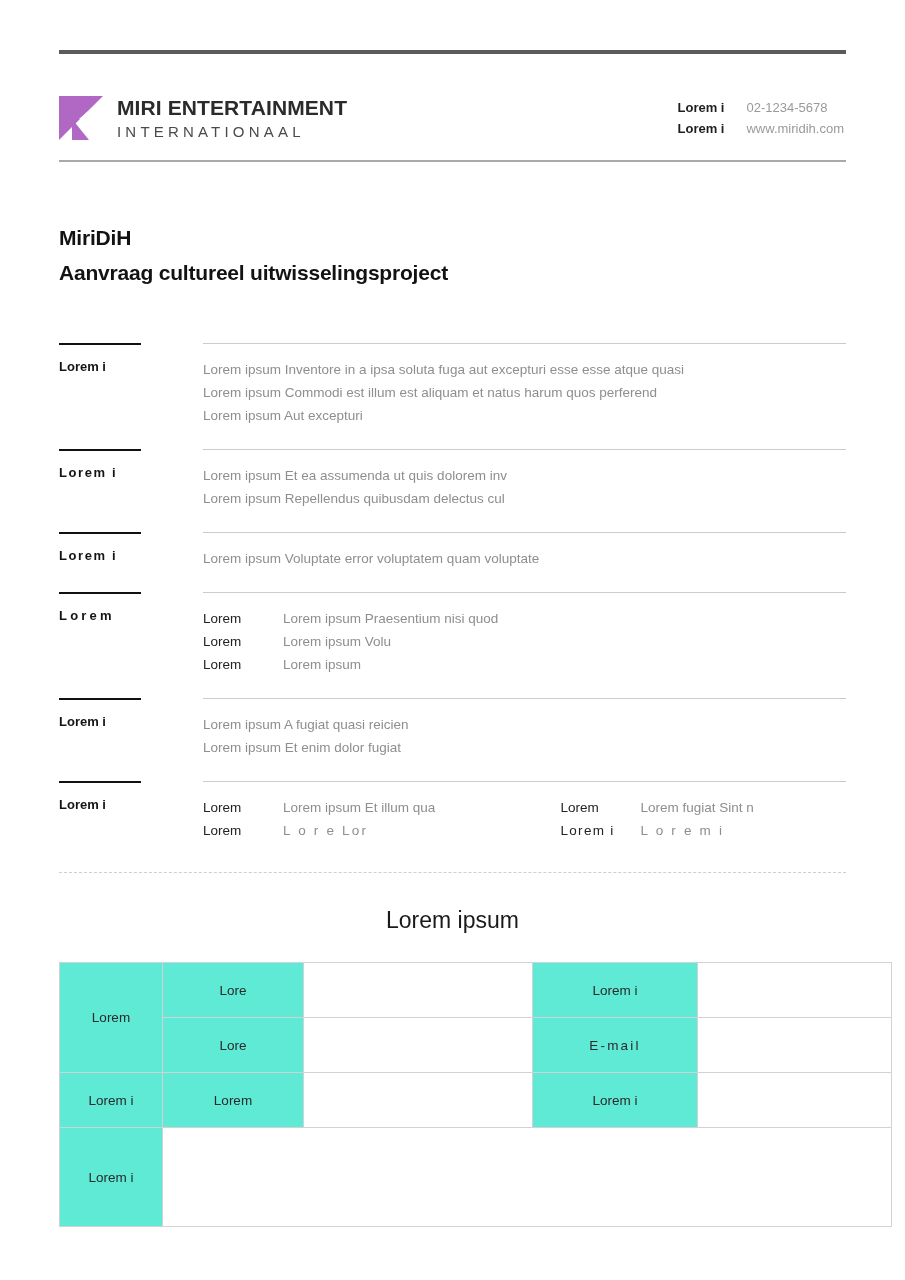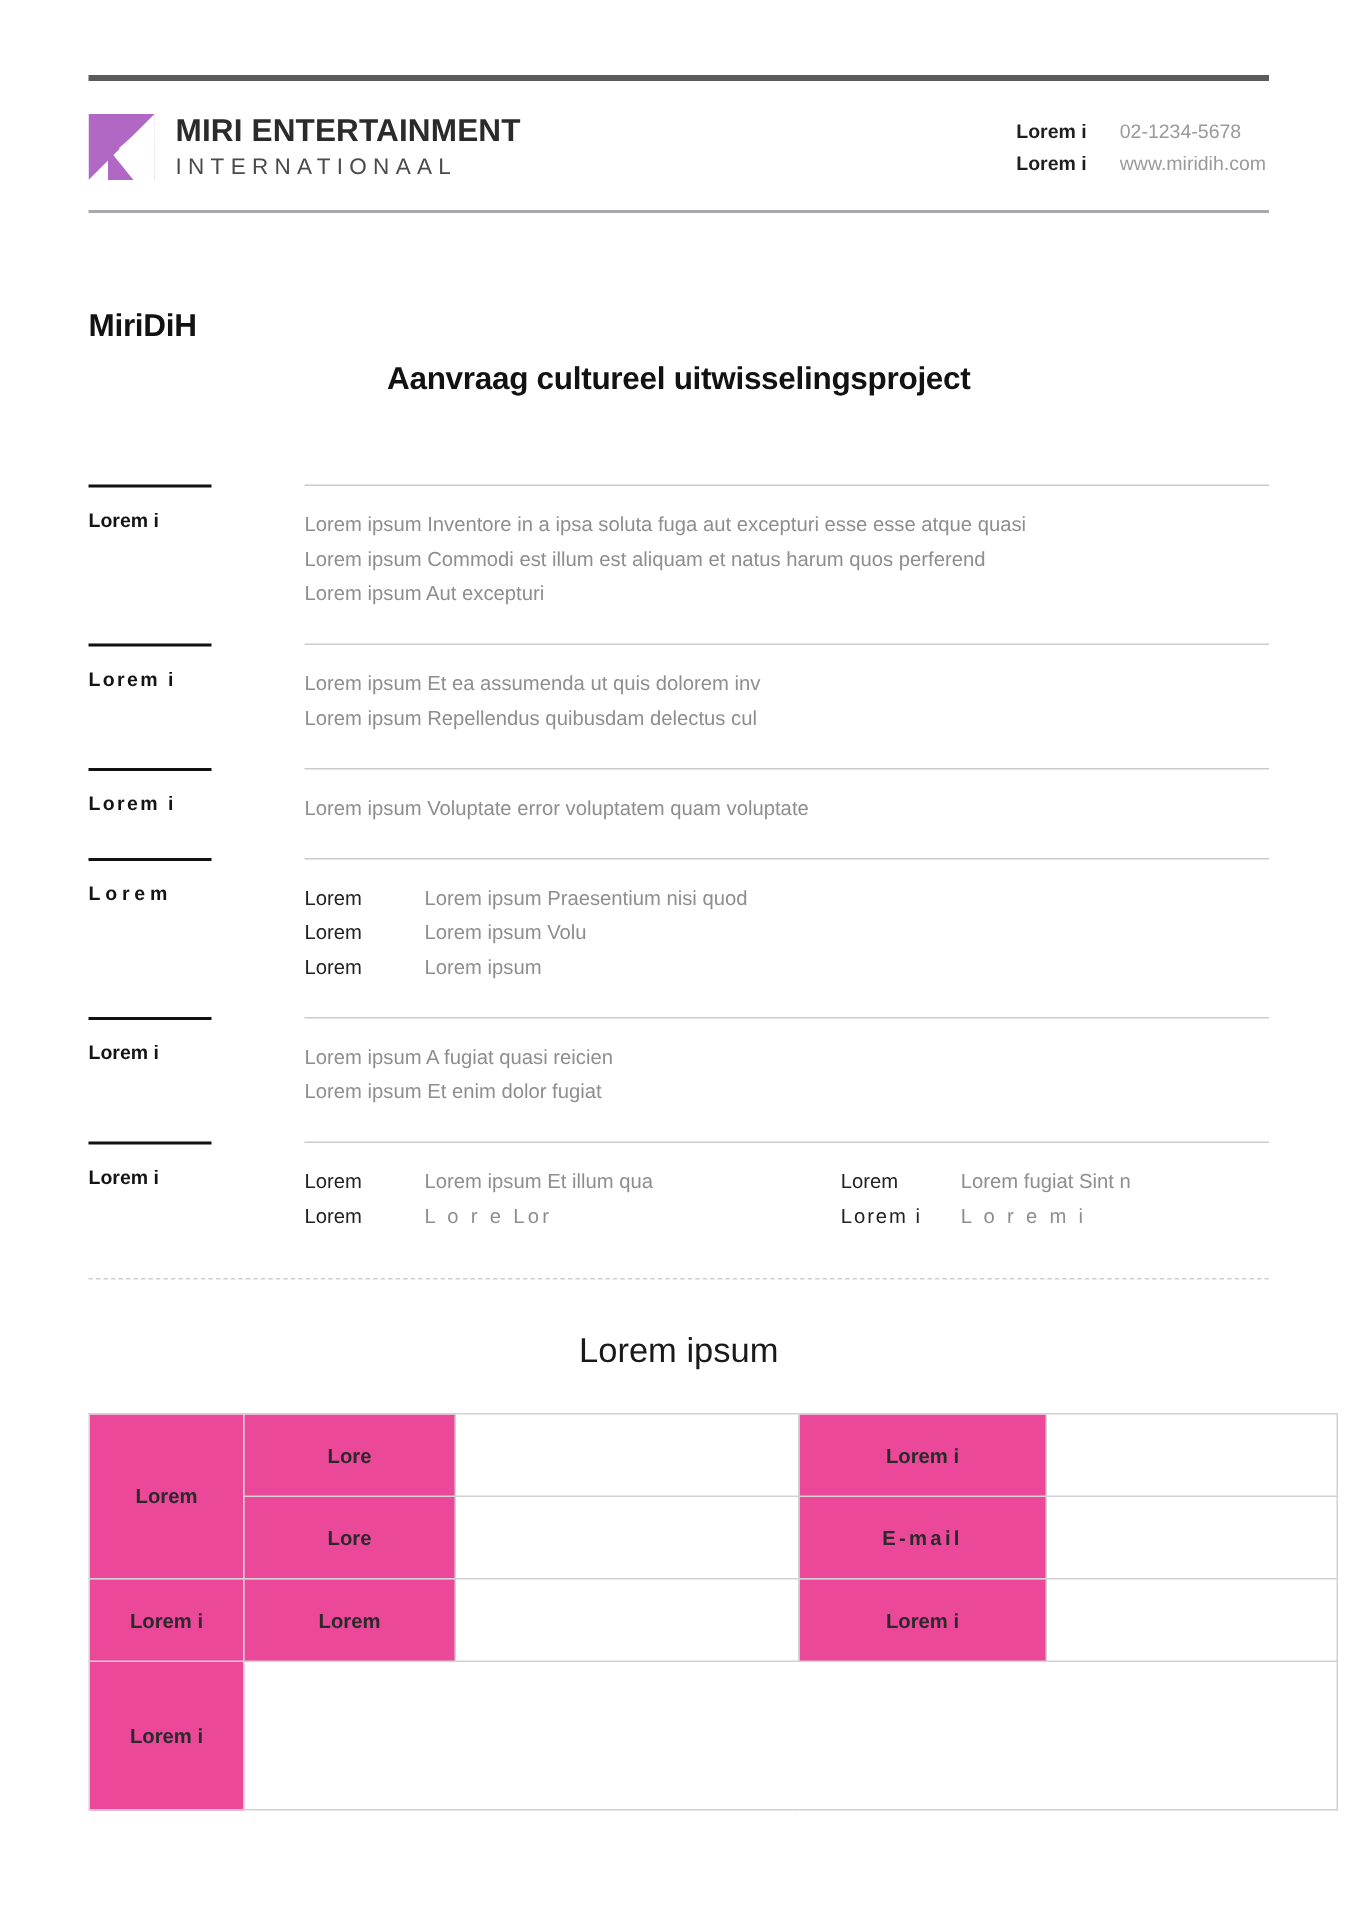--- a/index.html
+++ b/index.html
@@ -35,20 +35,21 @@
     height: 4px;
     background: #5b5b5b;
     width: 100%;
   }
 
   .header {
     display: flex;
     align-items: center;
     justify-content: space-between;
     padding: 22px 0 20px 0;
+    margin-top: 20px;
   }
 
   .brand {
     display: flex;
     align-items: center;
     gap: 14px;
   }
 
   .logo {
     width: 44px;
@@ -108,21 +109,20 @@
     font-weight: bold;
     color: #121212;
     letter-spacing: -0.2px;
   }
   .doc-title-2 {
     font-size: 21px;
     font-weight: bold;
     color: #121212;
     margin-top: 11px;
     letter-spacing: -0.2px;
-    text-align: center;
   }
 
   
   .form {
     margin-top: 58px;
   }
 
   .form-row {
     display: flex;
     align-items: stretch;
@@ -222,22 +222,21 @@
   .tbl td {
     border: 1px solid #d2d2d6;
     height: 54px;
     font-size: 13.5px;
     color: #2a2a2a;
     text-align: center;
     vertical-align: middle;
     padding: 0 4px;
   }
   .tbl td.shade {
-    background: #ec4899;
-    font-weight: bold;
+    background: #5eead4;
   }
   .tbl td.blank {
     background: #ffffff;
   }
   .tbl td.tall {
     height: 98px;
   }
   .cw1 { width: 94px; }
   .cw2 { width: 132px; }
   .cw3 { width: 220px; }

